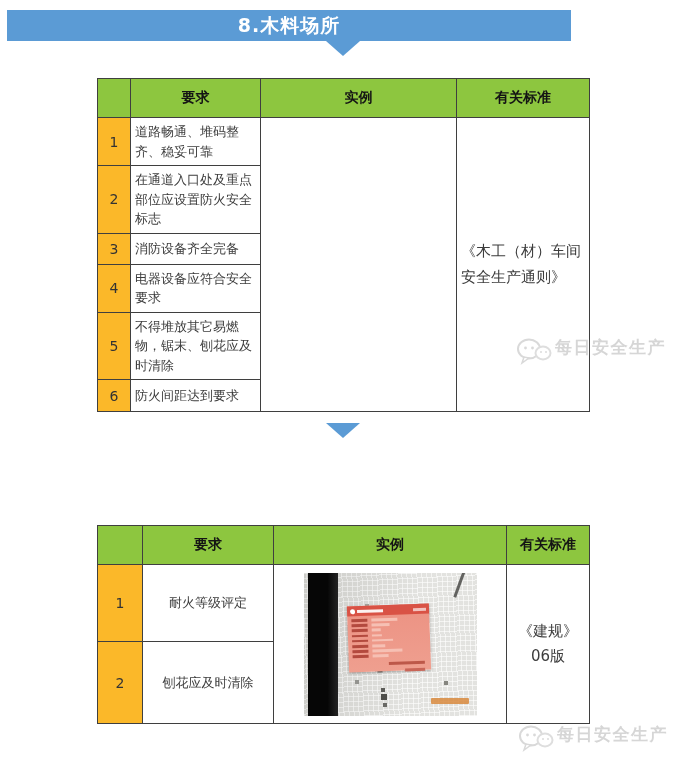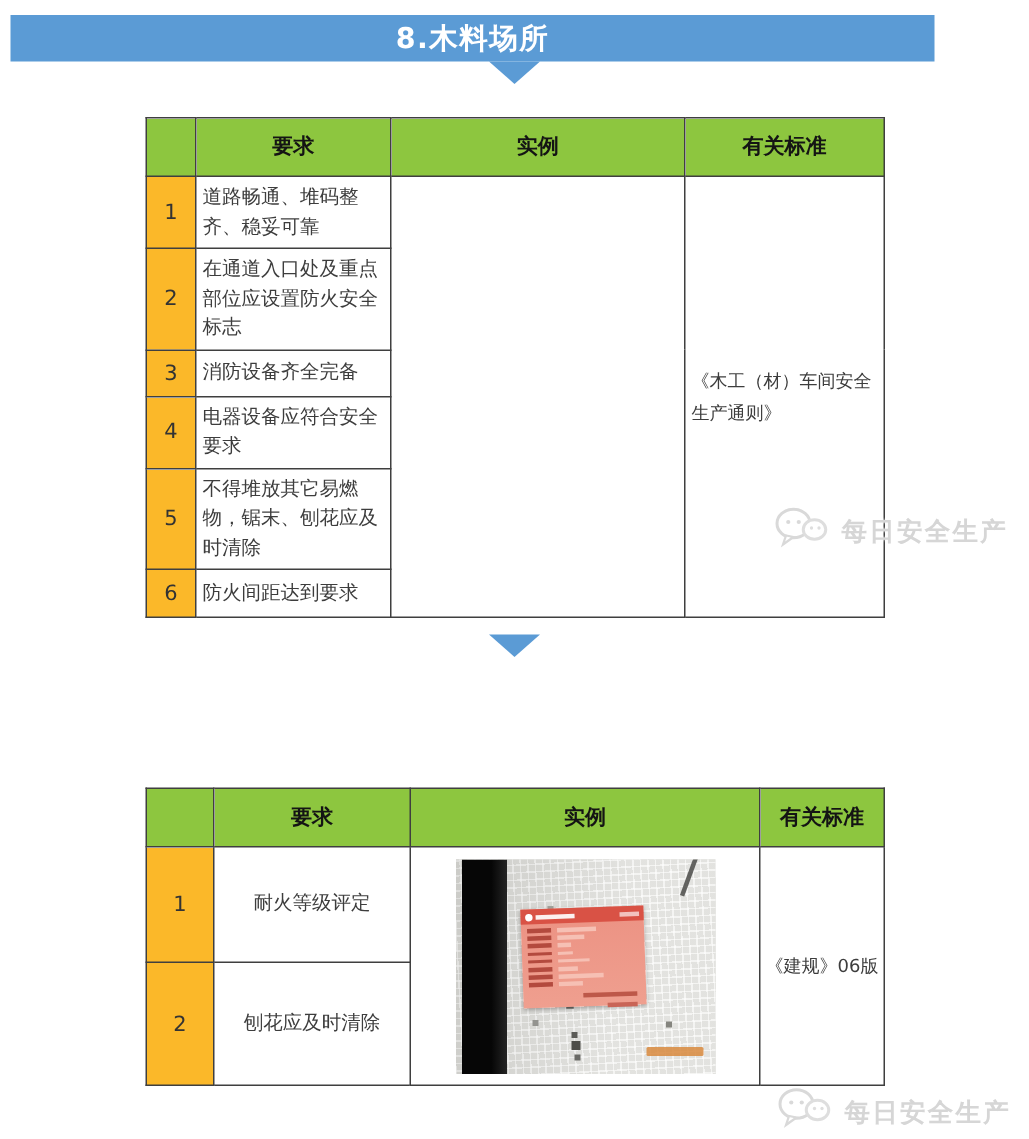--- a/index.html
+++ b/index.html
@@ -2,21 +2,21 @@
 <html style="--banner-blue: #5b9bd5; --header-green: #8dc63f; --num-orange: #fbb829; --table-border: #3f3f3f; --watermark-gray: #d6d6d6; --sign-red: #d95245; --sign-body: #ec9283; --timestamp-orange: #d98a3f;"><head>
 <meta charset="utf-8">
 <style>
   html,body { margin:0; padding:0; }
   .page {
     position:relative; width:686px; height:759px; background:#ffffff;
     font-family:"DejaVu Sans","Liberation Sans",sans-serif; overflow:hidden;
   }
   
   .banner {
-    position:absolute; left:7px; width:616px; height:31px;
+    position:absolute; left:7px; width:564px; height:31px;
     background:var(--banner-blue,#5b9bd5);
     color:#ffffff; font-size:19px; font-weight:bold;
     display:flex; align-items:center; justify-content:center;
     letter-spacing:1px;
   }
   .banner-arrow {
     position:absolute; left:326px; width:0; height:0;
     border-left:17px solid transparent; border-right:17px solid transparent;
     border-top:15px solid var(--banner-blue,#5b9bd5);
   }
@@ -36,21 +36,21 @@
     background:var(--header-green,#8dc63f); color:#141414;
     font-size:14px; font-weight:bold; height:30px; text-align:center;
   }
   td.num {
     background:var(--num-orange,#fbb829); color:#333333;
     text-align:center; font-size:14px;
   }
   td.req { padding:3px 6px 3px 9px; line-height:1.5; text-align:left; }
   td.req.centered { text-align:center; padding:3px 12px; }
   td.example { background:#ffffff; vertical-align:middle; text-align:center; }
-  td.std { vertical-align:middle; padding:0 3px 0 9px; line-height:1.7; font-size:12px; }
+  td.std { vertical-align:middle; padding:0 3px 0 9px; line-height:1.7; font-size:15px; }
   td.std.centered { text-align:center; padding:8px 2px; }
   #table-1 tr.r0 { height:41px; } #table-1 tr.r1 { height:52px; }
   #table-1 tr.r2 { height:31px; } #table-1 tr.r3 { height:40px; }
   #table-1 tr.r4 { height:54px; } #table-1 tr.r5 { height:32px; }
   #table-2 tr.r0 { height:77px; } #table-2 tr.r1 { height:82px; }
 
   
   .photo {
     position:relative; width:173px; height:143px; margin:0 auto;
     background:#d8d8d4; overflow:hidden; display:block;
@@ -101,21 +101,21 @@
   .sfoot { margin:2.5px 2px 0 auto; width:36px; height:2.6px; background:#bd5849; }
   .sfoot2 { margin:2px 2px 0 auto; width:20px; height:2.4px; background:#c96557; }
   .timestamp {
     position:absolute; right:8px; bottom:12px; width:38px; height:6px;
     background:var(--timestamp-orange,#d98a3f); opacity:.85;
     border-radius:1px; filter:blur(0.5px);
   }
 
   
   .watermark {
-    position:absolute; display:flex; align-items:flex-end; gap:9px;
+    position:absolute; display:flex; align-items:flex-start; gap:3px;
     color:var(--watermark-gray,#d6d6d6);
   }
   #watermark-1 { left:516px; top:336px; }
   #watermark-2 { left:518px; top:723px; }
   .wm-text {
     font-size:17px; letter-spacing:1.5px; font-weight:bold;
     color:var(--watermark-gray,#d6d6d6);
     text-shadow:0 0 2px #ffffff;
     white-space:nowrap;
   }

